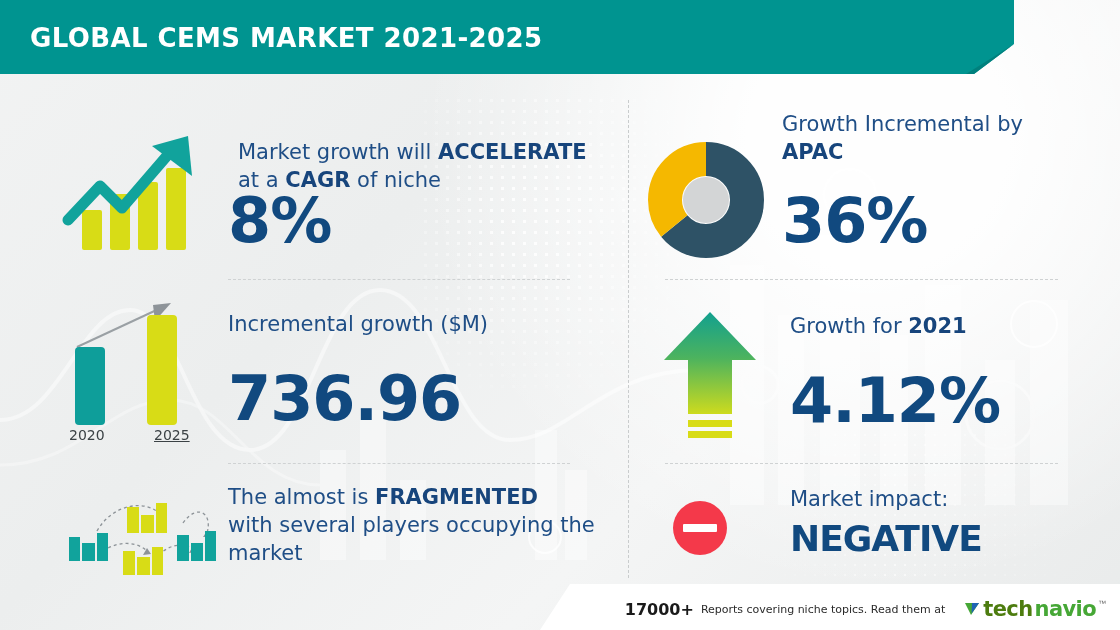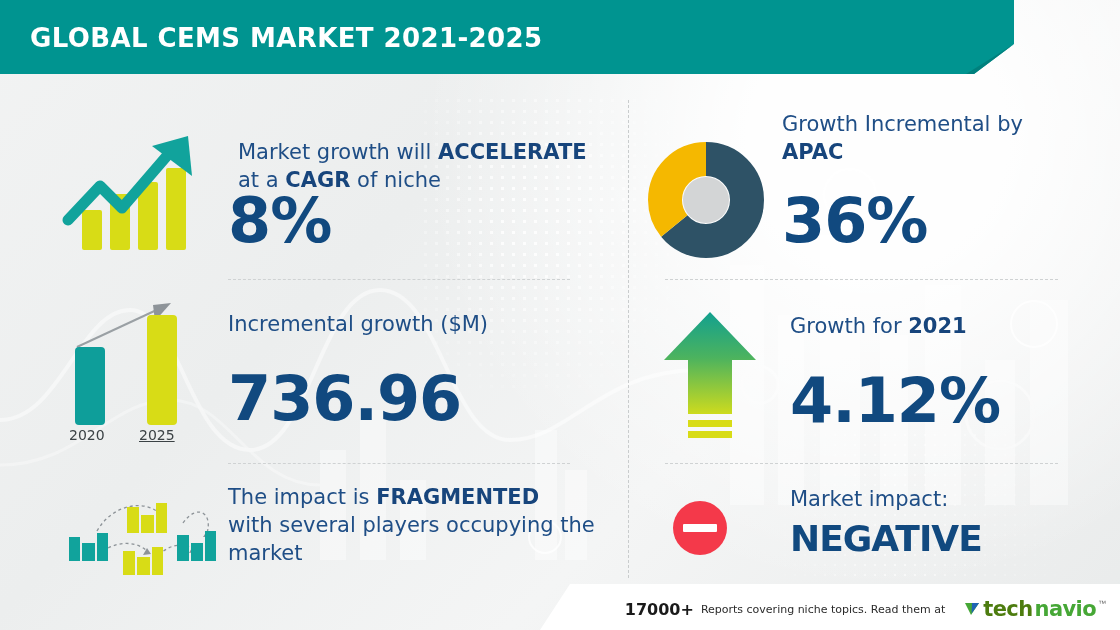--- a/index.html
+++ b/index.html
@@ -218,21 +218,21 @@
   <div class="cell big v1">8%</div>
 
   <div class="cell ic-bars">
     <svg viewBox="0 0 150 165" width="150" height="165">
       <path d="M22,62 L108,22" fill="none" stroke="#9aa0a4" stroke-width="2"></path>
       <path d="M116,18 L100,36 L98,20 Z" fill="#8e9499"></path>
       <rect x="20" y="62" width="30" height="78" rx="4" fill="#0e9e9a"></rect>
       <rect x="92" y="30" width="30" height="110" rx="4" fill="#d8dc16"></rect>
     </svg>
     <div class="bar-label" style="left:14px;top:142px;">2020</div>
-    <div class="bar-label" style="left:84px;top:142px;text-decoration:underline;">2025</div>
+    <div class="bar-label" style="left:99px;top:142px;text-decoration:underline;">2025</div>
   </div>
 
   <div class="cell t2 line">Incremental growth ($M)</div>
   <div class="cell big v2">736.96</div>
 
   <svg class="cell ic-build" viewBox="0 0 170 90">
     <g stroke="#8d9398" stroke-width="1.3" fill="none" stroke-dasharray="3 3">
       <path d="M42,46 C58,18 92,14 106,30"></path>
       <path d="M128,38 C142,18 158,28 152,48"></path>
       <path d="M48,66 C66,54 84,58 92,66"></path>
@@ -265,21 +265,21 @@
 
     <g fill="#11a39c">
       <rect x="122" y="50" width="12" height="26"></rect>
       <rect x="136" y="58" width="12" height="18"></rect>
       <rect x="150" y="46" width="11" height="30"></rect>
     </g>
   </svg>
 
   <div class="cell t3">
     <div class="line">
-      <span>The impact is </span><b>FRAGMENTED</b>
+      <span>The almost is </span><b>FRAGMENTED</b>
     </div>
     <div class="line">with several players occupying the</div>
     <div class="line">market</div>
   </div>
 
   <svg class="cell ic-donut" viewBox="0 0 116 116">
 
     <circle cx="58" cy="58" r="41" fill="none" stroke="#2e5266" stroke-width="34" stroke-dasharray="164.8 92.7" transform="rotate(-90 58 58)"></circle>
 
     <circle cx="58" cy="58" r="41" fill="none" stroke="#f5b800" stroke-width="34" stroke-dasharray="92.7 164.8" stroke-dashoffset="-164.8" transform="rotate(-90 58 58)"></circle>

